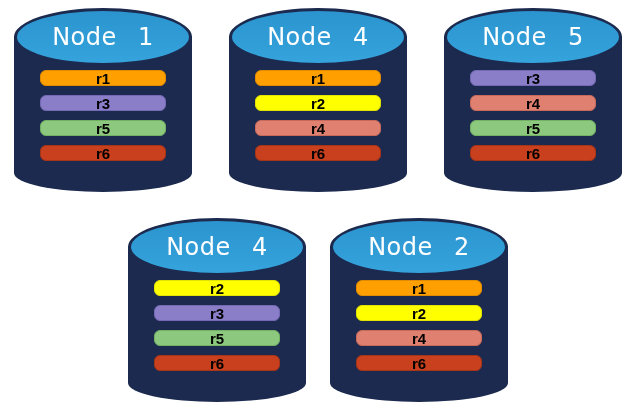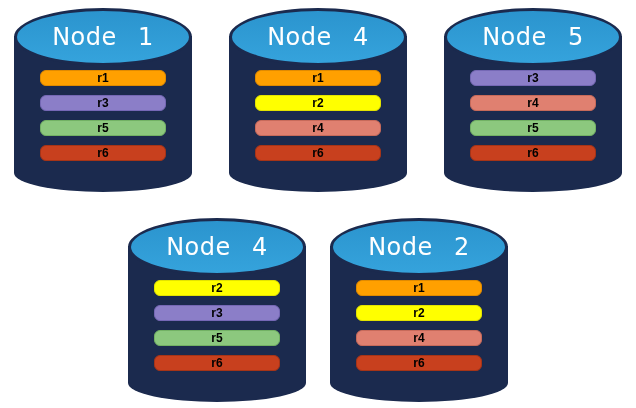--- a/index.html
+++ b/index.html
@@ -80,21 +80,21 @@
     box-sizing: border-box;
     border-radius: 6px;
     border: 1px solid transparent;
     display: flex;
     align-items: center;
     justify-content: center;
   }
   .bar span {
     font-family: "Liberation Sans", sans-serif;
     font-weight: bold;
-    font-size: 12px;
+    font-size: 15px;
     color: var(--bar-text-color, #000000);
     line-height: 1;
   }
 </style>
 </head>
 <body>
 
 <div class="canvas" style="--page-bg: #FFFFFF; --body-color: #1B2A4E; --outline-color: #1B2A4E; --top-grad-start: #2B94CE; --top-grad-end: #35A3DC; --node-label-color: #FFFFFF; --bar-text-color: #000000;">
   <div class="row row-top" id="row-0">
   <div class="cyl">

